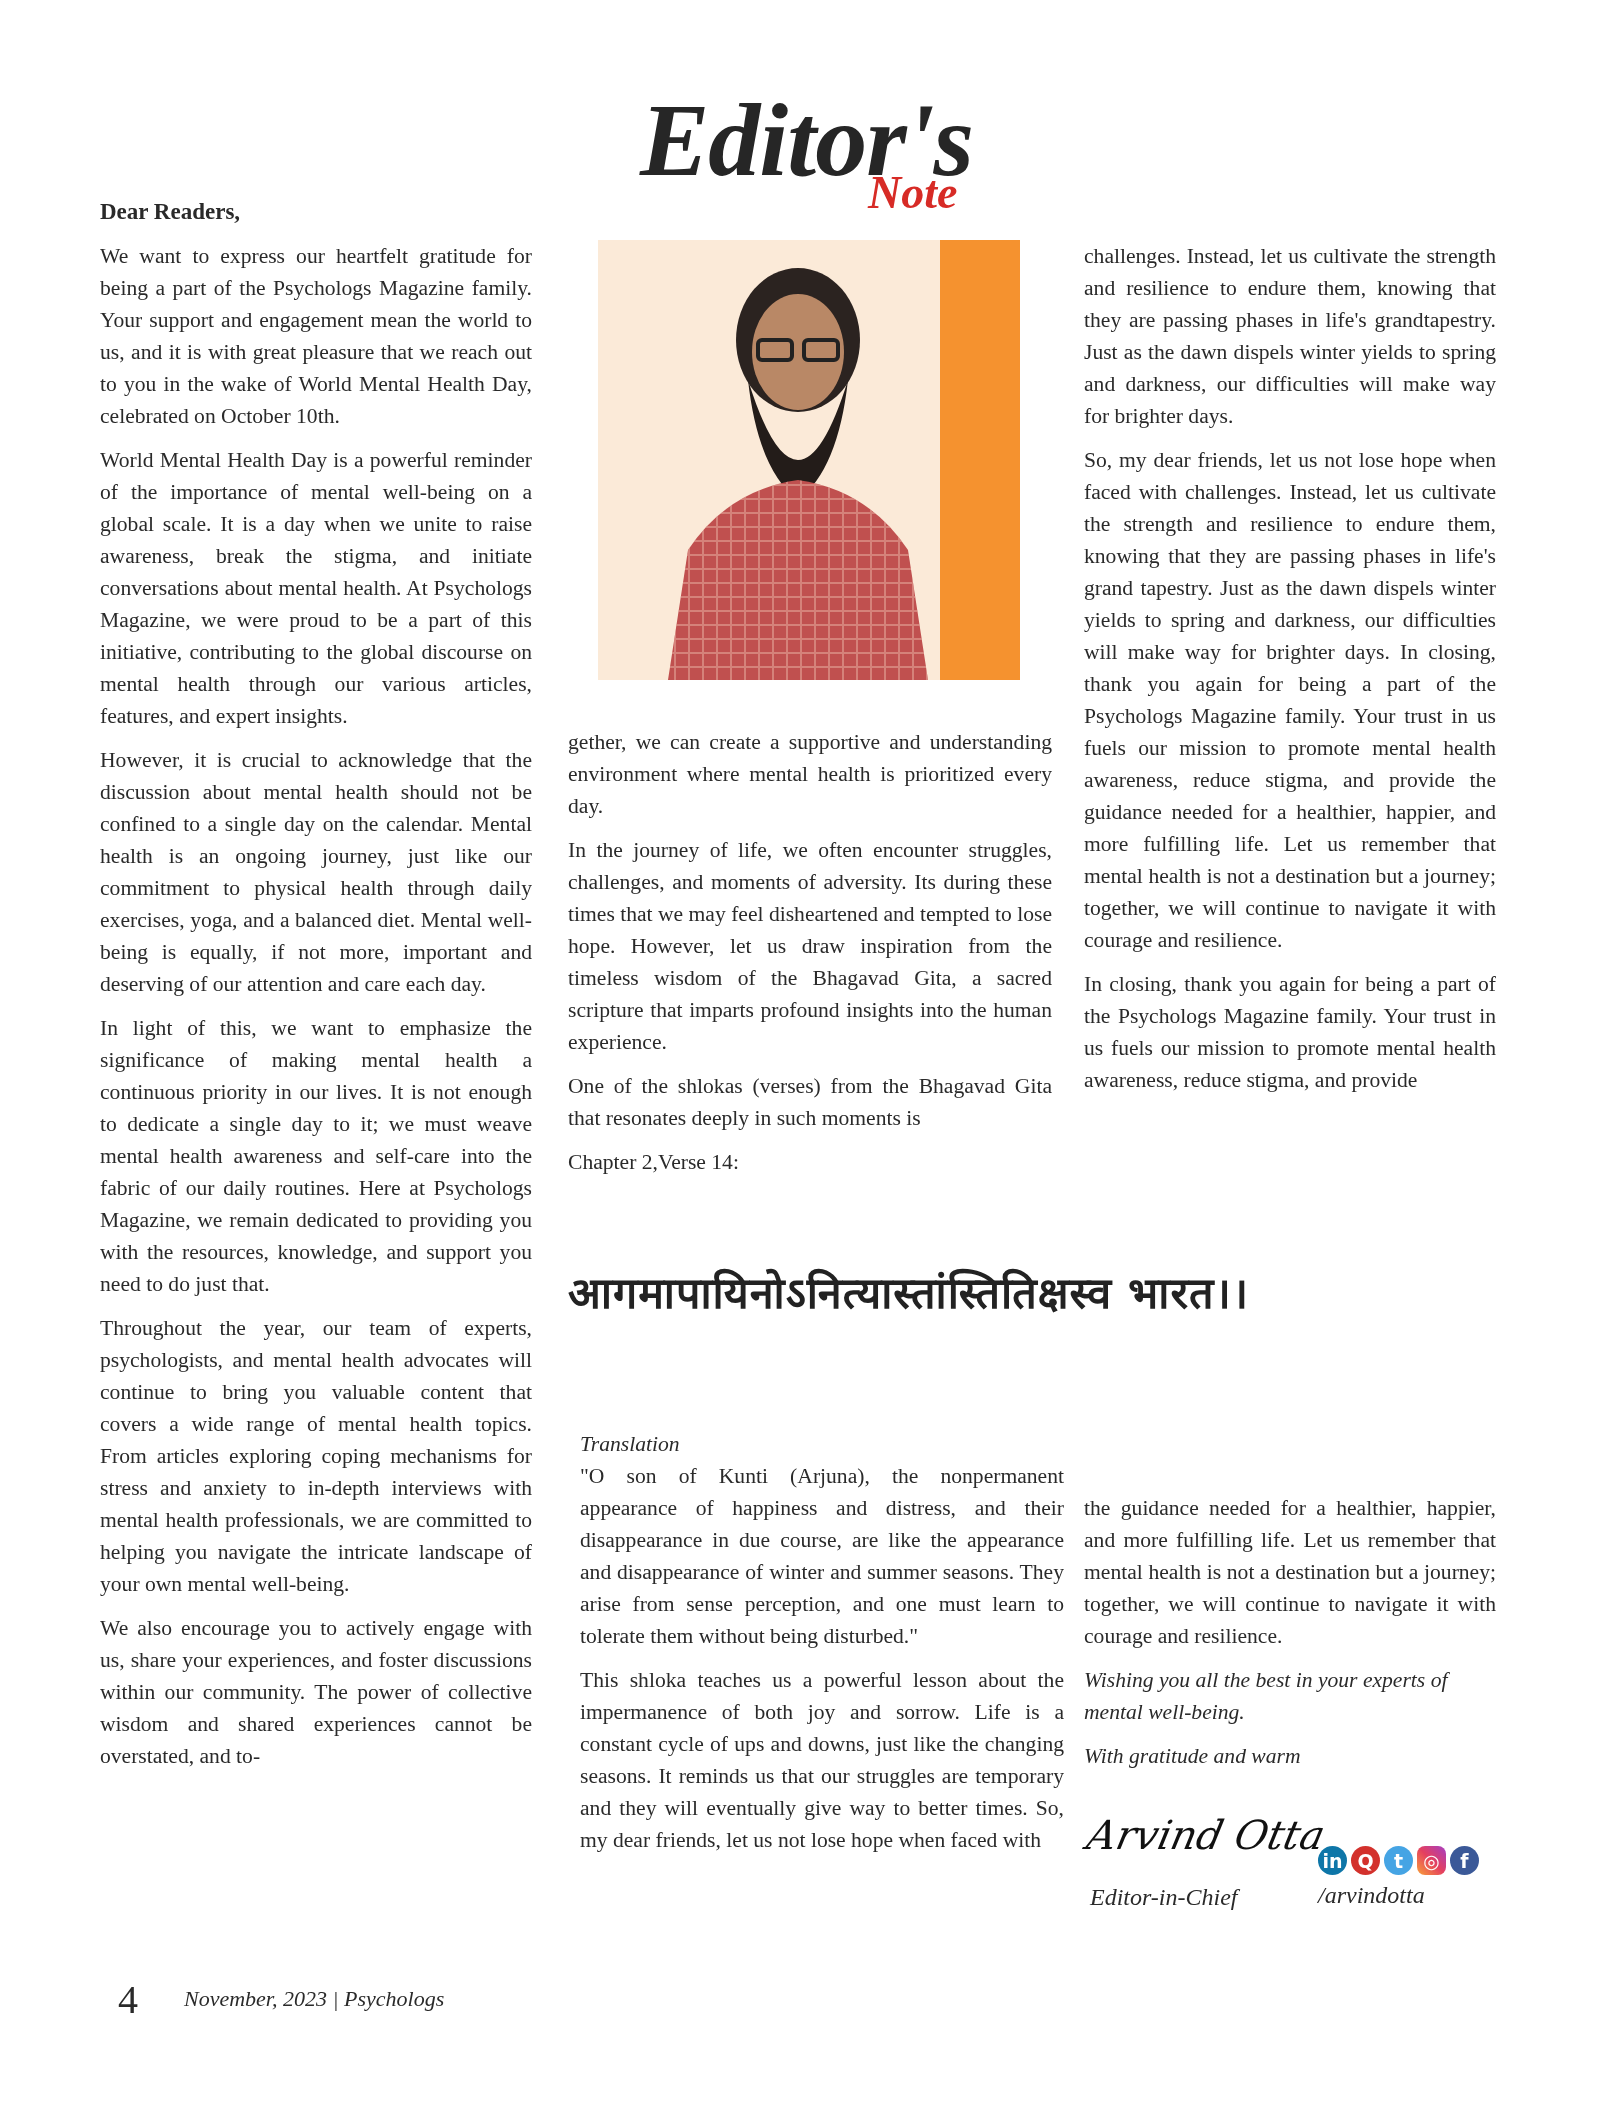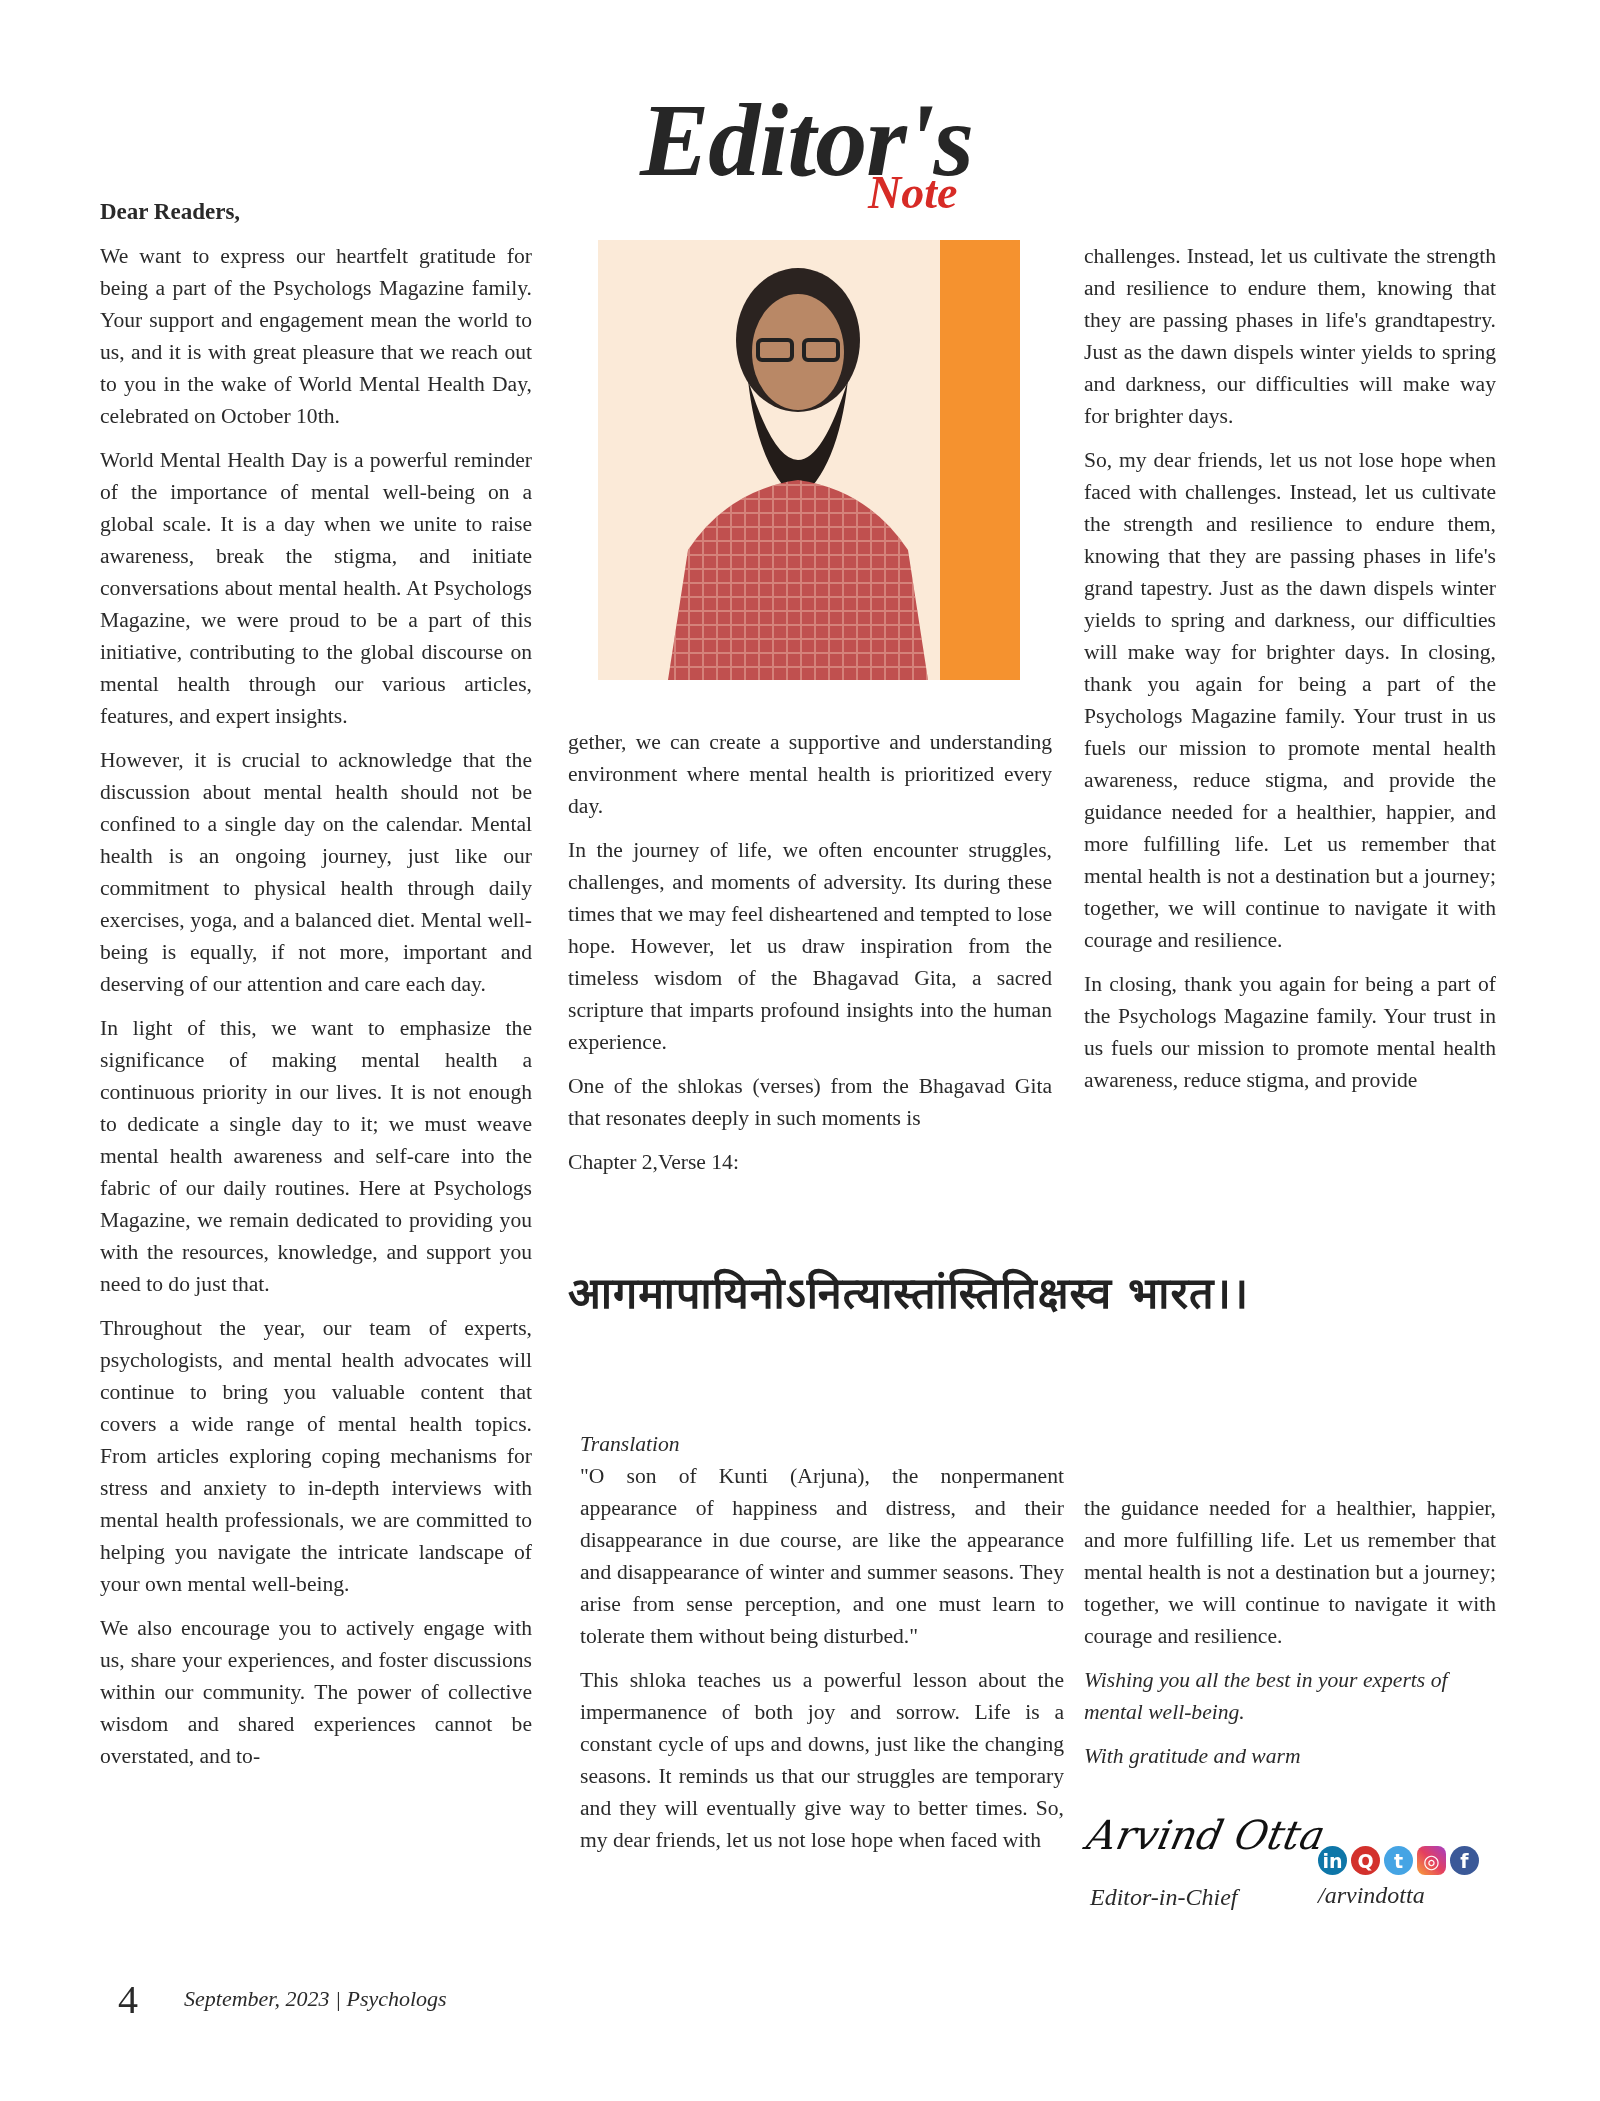--- a/index.html
+++ b/index.html
@@ -93,13 +93,13 @@
 <div class="social">
   <div class="soc" style="background:#0e76a8">in</div>
   <div class="soc" style="background:#d3312c">Q</div>
   <div class="soc" style="background:#45a4e4">t</div>
   <div class="soc" style="background:linear-gradient(45deg,#f9a13a,#e4405f,#a53ec4); border-radius:8px">◎</div>
   <div class="soc" style="background:#3b5998">f</div>
 </div>
 <div style="position:absolute; left:1318px; top:1882px; font-size:24px; font-style:italic;">/arvindotta</div>
 
 <div class="footer-num">4</div>
-<div class="footer-text">September, 2023 | Psychologs</div>
+<div class="footer-text">November, 2023 | Psychologs</div>
 
 </body></html>

